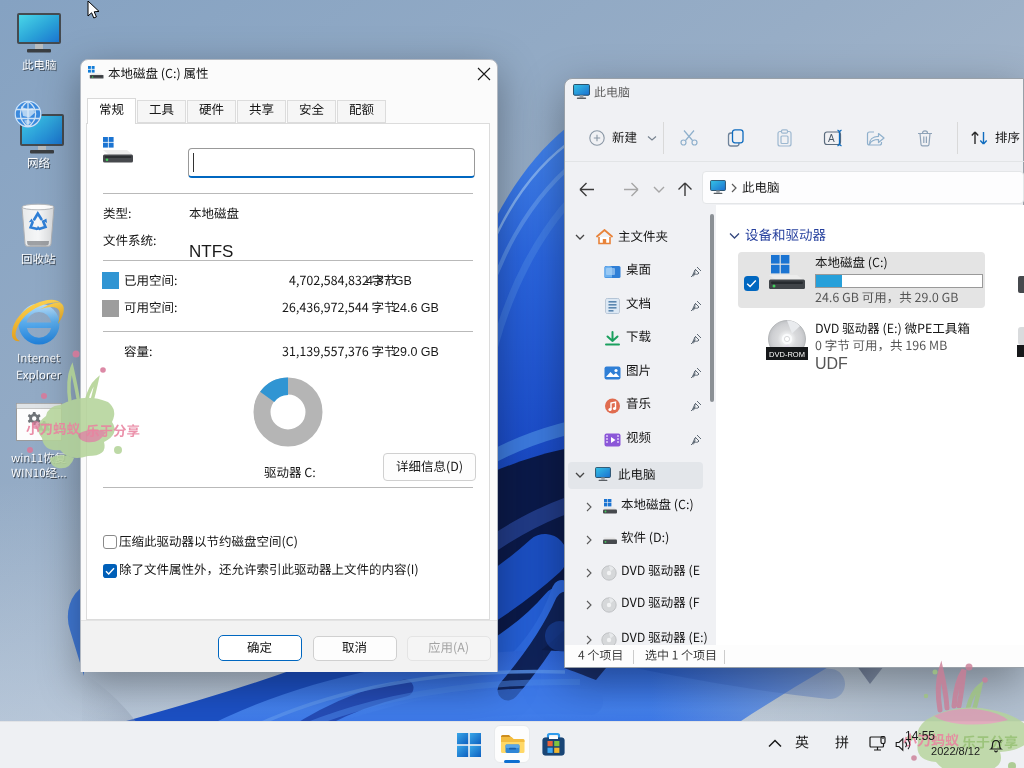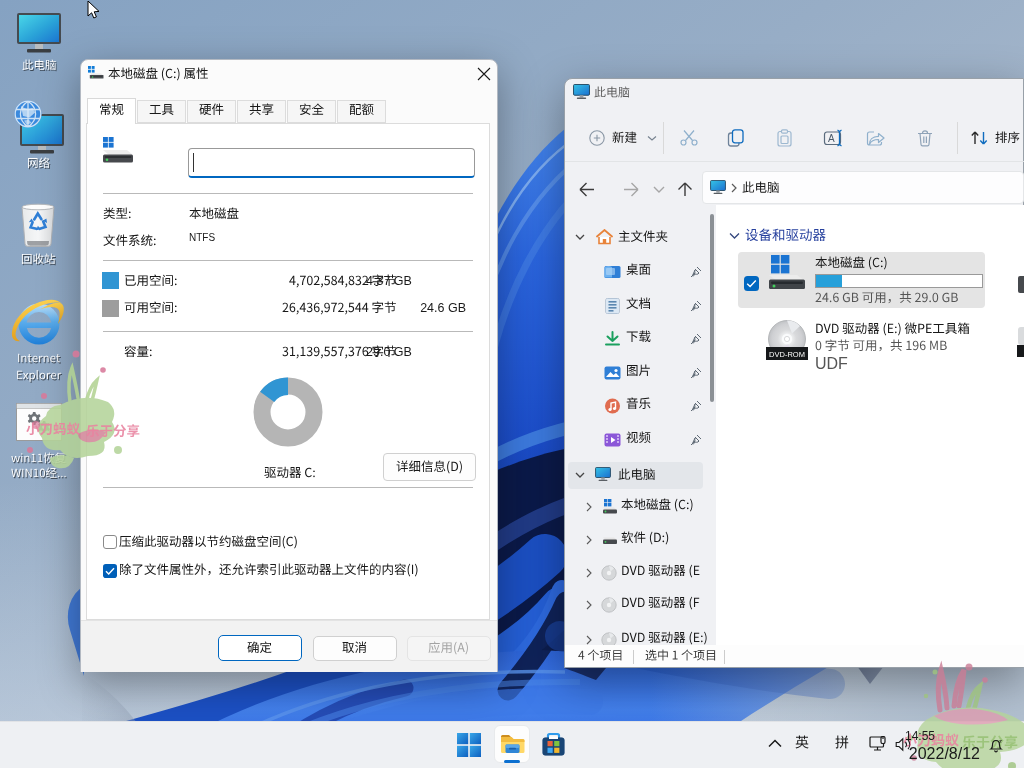--- a/index.html
+++ b/index.html
@@ -237,48 +237,48 @@
 <div class="abs" style="left:103px;top:194px;width:370px;height:1px;background:#fff"></div>
 <svg style="position:absolute;left:103px;top:207px;overflow:visible;" width="30" height="16" viewBox="0 0 30 16">
       <path d="M9.3 0.7C9 1.2 8.5 2 8.1 2.5L8.8 2.8C9.3 2.3 9.8 1.7 10.3 1ZM2.3 1.1C2.8 1.7 3.4 2.4 3.6 2.9L4.4 2.5C4.2 2 3.6 1.3 3.1 0.8ZM5.8 0.5V2.9H0.9V3.8H5C4 4.8 2.3 5.7 0.7 6.1C0.9 6.3 1.1 6.6 1.3 6.9C3 6.4 4.7 5.4 5.8 4.2V6.3H6.7V4.4C8.3 5.2 10.2 6.2 11.2 6.8L11.6 6.1C10.6 5.5 8.8 4.5 7.3 3.8H11.7V2.9H6.7V0.5ZM5.8 6.5C5.7 7 5.7 7.5 5.5 7.9H0.8V8.8H5.2C4.6 9.9 3.3 10.7 0.6 11.1C0.8 11.3 1 11.8 1.1 12C4.2 11.4 5.6 10.4 6.2 8.8C7.2 10.6 8.9 11.6 11.5 12C11.6 11.7 11.8 11.3 12 11.1C9.8 10.9 8.1 10.1 7.2 8.8H11.7V7.9H6.5C6.6 7.5 6.7 7 6.8 6.5Z M20.4 1.2V5.4H21.3V1.2ZM22.8 0.6V6.2C22.8 6.3 22.7 6.4 22.5 6.4C22.3 6.4 21.7 6.4 21 6.4C21.1 6.6 21.3 7 21.3 7.2C22.2 7.2 22.8 7.2 23.2 7.1C23.6 6.9 23.7 6.7 23.7 6.2V0.6ZM17.4 1.8V3.6H15.8V3.5V1.8ZM13.3 3.6V4.4H14.9C14.7 5.2 14.3 6.1 13.2 6.8C13.4 6.9 13.7 7.2 13.8 7.4C15.1 6.6 15.6 5.5 15.7 4.4H17.4V7.1H18.2V4.4H19.7V3.6H18.2V1.8H19.4V1H13.8V1.8H14.9V3.5V3.6ZM18.3 6.8V8.2H14.4V9.1H18.3V10.7H13.1V11.6H24.4V10.7H19.3V9.1H23.1V8.2H19.3V6.8Z M26.7 6.1C27.2 6.1 27.6 5.8 27.6 5.2C27.6 4.7 27.2 4.4 26.7 4.4C26.3 4.4 25.9 4.7 25.9 5.2C25.9 5.8 26.3 6.1 26.7 6.1ZM26.7 11.2C27.2 11.2 27.6 10.8 27.6 10.3C27.6 9.8 27.2 9.4 26.7 9.4C26.3 9.4 25.9 9.8 25.9 10.3C25.9 10.8 26.3 11.2 26.7 11.2Z" fill="#1a1a1a"></path>
     </svg>
 <svg style="position:absolute;left:189px;top:207px;overflow:visible;" width="52" height="16" viewBox="0 0 52 16">
       <path d="M5.8 0.5V3.1H0.8V4.1H4.6C3.7 6.2 2.1 8.2 0.5 9.2C0.7 9.4 1 9.8 1.2 10C3 8.8 4.6 6.5 5.6 4.1H5.8V8.7H2.8V9.7H5.8V12H6.7V9.7H9.7V8.7H6.7V4.1H6.9C7.9 6.5 9.5 8.8 11.3 10C11.5 9.7 11.8 9.4 12.1 9.2C10.3 8.2 8.8 6.2 7.9 4.1H11.7V3.1H6.7V0.5Z M17.9 1.7V5.1L16.5 5.6L16.9 6.5L17.9 6.1V10C17.9 11.4 18.3 11.7 19.7 11.7C20 11.7 22.5 11.7 22.8 11.7C24.1 11.7 24.4 11.2 24.6 9.4C24.3 9.4 23.9 9.2 23.7 9.1C23.6 10.5 23.5 10.9 22.8 10.9C22.3 10.9 20.2 10.9 19.8 10.9C18.9 10.9 18.8 10.7 18.8 10V5.7L20.4 5V9.2H21.3V4.6L23.1 3.8C23.1 5.8 23.1 7.2 23 7.5C22.9 7.8 22.8 7.9 22.6 7.9C22.5 7.9 22.1 7.9 21.8 7.8C21.9 8.1 22 8.4 22 8.7C22.4 8.7 22.9 8.7 23.2 8.6C23.6 8.5 23.8 8.3 23.9 7.8C24 7.3 24 5.4 24 3L24 2.9L23.4 2.6L23.2 2.8L23 2.9L21.3 3.6V0.5H20.4V4L18.8 4.7V1.7ZM12.9 9.1 13.3 10C14.4 9.5 15.8 8.9 17.1 8.3L16.9 7.4L15.5 8V4.4H17V3.5H15.5V0.6H14.6V3.5H13V4.4H14.6V8.4C14 8.7 13.4 8.9 12.9 9.1Z M25.5 1.2V2H26.9C26.6 4.1 26.2 6.1 25.3 7.4C25.5 7.7 25.7 8.1 25.8 8.3C26 8 26.2 7.6 26.4 7.2V11.4H27.1V10.4H29.1V4.9H27.1C27.4 4 27.6 3 27.7 2H29.3V1.2ZM27.1 5.7H28.3V9.7H27.1ZM34.8 0.5C34.6 1.2 34.2 2.1 33.8 2.8H31.7L32.4 2.4C32.2 1.9 31.8 1.1 31.4 0.5L30.6 0.8C31 1.4 31.4 2.2 31.6 2.8H29.5V3.6H37V2.8H34.7C35.1 2.2 35.4 1.4 35.7 0.8ZM29.4 11.5C29.6 11.3 30 11.3 32.2 10.9C32.3 11.2 32.3 11.5 32.4 11.8L33 11.7C32.9 10.8 32.6 9.6 32.3 8.7L31.6 8.8C31.8 9.2 31.9 9.7 32 10.2L30.4 10.4C31.4 9.1 32.3 7.3 33.1 5.5L32.3 5.2C32.1 5.7 31.9 6.2 31.7 6.7L30.4 6.8C30.9 6 31.3 5 31.7 4.1L30.9 3.7C30.6 4.9 30 6.1 29.8 6.4C29.6 6.7 29.5 6.9 29.3 6.9C29.4 7.2 29.5 7.6 29.6 7.7C29.8 7.7 30 7.6 31.3 7.4C30.8 8.5 30.2 9.4 30 9.7C29.7 10.2 29.4 10.6 29.1 10.7C29.2 10.9 29.4 11.3 29.4 11.5ZM33.3 11.4C33.5 11.3 33.8 11.2 36.2 10.9C36.3 11.2 36.4 11.5 36.4 11.8L37.1 11.6C37 10.8 36.6 9.6 36.2 8.6L35.5 8.8C35.7 9.2 35.9 9.7 36 10.2L34.2 10.4C35.1 9 36 7.2 36.7 5.4L35.9 5.1C35.7 5.6 35.5 6.1 35.3 6.6L34 6.8C34.4 6 34.9 5 35.2 4L34.4 3.7C34.1 4.8 33.6 6 33.4 6.3C33.2 6.6 33.1 6.8 32.9 6.9C33 7.1 33.2 7.5 33.2 7.7C33.4 7.6 33.6 7.6 35 7.4C34.5 8.5 34 9.3 33.8 9.6C33.5 10.2 33.2 10.6 33 10.6C33.1 10.8 33.2 11.3 33.2 11.4L33.3 11.4Z M42.4 5.7C43.1 6 44 6.6 44.4 7L44.9 6.4C44.4 6 43.5 5.5 42.9 5.1ZM43.3 0.4C43.2 0.7 43 1.1 42.9 1.4H40.1V3.6L40.1 4.1H38.1V4.9H40C39.8 5.7 39.4 6.5 38.4 7.1C38.6 7.2 39 7.6 39.1 7.8C40.3 7 40.8 6 41 4.9H46.8V6.4C46.8 6.5 46.7 6.6 46.5 6.6C46.4 6.6 45.8 6.6 45.2 6.6C45.3 6.8 45.5 7.2 45.5 7.4C46.4 7.4 46.9 7.4 47.2 7.3C47.6 7.1 47.7 6.9 47.7 6.4V4.9H49.5V4.1H47.7V1.4H43.9L44.3 0.6ZM42.5 2.9C43.1 3.2 43.9 3.8 44.3 4.1H41.1L41.1 3.6V2.2H46.8V4.1H44.3L44.8 3.5C44.4 3.2 43.6 2.7 42.9 2.4ZM39.5 7.7V10.8H38.1V11.7H49.4V10.8H48V7.7ZM40.4 10.8V8.5H42V10.8ZM42.9 10.8V8.5H44.6V10.8ZM45.4 10.8V8.5H47.1V10.8Z" fill="#1a1a1a"></path>
     </svg>
 <svg style="position:absolute;left:103px;top:234px;overflow:visible;" width="55" height="16" viewBox="0 0 55 16">
       <path d="M5.3 0.7C5.7 1.3 6.1 2.2 6.2 2.7L7.2 2.3C7.1 1.8 6.6 1 6.3 0.4ZM0.6 2.7V3.6H2.6C3.3 5.5 4.3 7.2 5.6 8.5C4.2 9.7 2.5 10.5 0.5 11.1C0.6 11.3 0.9 11.8 1 12C3.1 11.3 4.9 10.4 6.3 9.2C7.7 10.4 9.4 11.3 11.4 11.9C11.6 11.7 11.9 11.2 12.1 11.1C10.1 10.6 8.4 9.7 7 8.5C8.3 7.2 9.2 5.6 10 3.6H11.9V2.7ZM6.3 7.8C5.1 6.6 4.2 5.2 3.6 3.6H8.9C8.3 5.3 7.4 6.7 6.3 7.8Z M16.5 6.7V7.7H20.1V12H21V7.7H24.4V6.7H21V4H23.9V3.1H21V0.6H20.1V3.1H18.4C18.5 2.5 18.7 1.9 18.8 1.3L17.9 1.1C17.6 2.8 17.1 4.4 16.4 5.4C16.6 5.5 17 5.8 17.2 5.9C17.5 5.4 17.8 4.7 18.1 4H20.1V6.7ZM15.8 0.5C15.2 2.4 14.1 4.3 12.9 5.5C13.1 5.8 13.3 6.2 13.4 6.5C13.8 6 14.2 5.5 14.6 5V12H15.5V3.5C16 2.7 16.4 1.7 16.7 0.8Z M28.6 8.2C27.9 9.1 26.9 10 25.9 10.6C26.1 10.8 26.5 11.1 26.7 11.2C27.6 10.6 28.8 9.6 29.5 8.5ZM33 8.6C34 9.4 35.3 10.6 35.9 11.3L36.7 10.7C36 10 34.7 8.9 33.7 8.1ZM33.3 5.4C33.6 5.8 34 6.1 34.3 6.5L28.8 6.8C30.7 5.9 32.6 4.8 34.5 3.3L33.7 2.8C33.1 3.3 32.4 3.8 31.8 4.2L28.7 4.4C29.6 3.7 30.5 2.9 31.3 2C33 1.9 34.5 1.7 35.7 1.4L35 0.6C33 1.1 29.4 1.4 26.3 1.6C26.4 1.8 26.6 2.2 26.6 2.4C27.7 2.3 28.9 2.3 30 2.2C29.2 3 28.3 3.8 27.9 4C27.6 4.3 27.3 4.4 27 4.5C27.1 4.7 27.3 5.1 27.3 5.3C27.6 5.2 27.9 5.2 30.5 5C29.4 5.7 28.5 6.2 28.1 6.4C27.3 6.8 26.7 7 26.3 7.1C26.4 7.3 26.6 7.8 26.6 7.9C27 7.8 27.4 7.7 30.9 7.5V10.8C30.9 10.9 30.9 10.9 30.6 10.9C30.4 11 29.8 11 29 10.9C29.1 11.2 29.3 11.6 29.4 11.9C30.3 11.9 30.9 11.8 31.3 11.7C31.7 11.6 31.8 11.3 31.8 10.8V7.4L35 7.2C35.3 7.6 35.6 8 35.8 8.3L36.6 7.8C36.1 7.1 35 5.9 34 5.1Z M46.2 6.6V10.6C46.2 11.5 46.4 11.8 47.3 11.8C47.5 11.8 48.2 11.8 48.4 11.8C49.2 11.8 49.4 11.3 49.5 9.6C49.2 9.5 48.9 9.4 48.7 9.2C48.6 10.7 48.6 10.9 48.3 10.9C48.2 10.9 47.6 10.9 47.5 10.9C47.2 10.9 47.1 10.9 47.1 10.6V6.6ZM43.9 6.6C43.8 9.1 43.5 10.4 41.5 11.2C41.7 11.4 41.9 11.7 42 12C44.3 11 44.7 9.4 44.8 6.6ZM38 10.3 38.2 11.3C39.4 10.9 40.8 10.4 42.2 10L42.1 9.2C40.6 9.6 39 10.1 38 10.3ZM44.9 0.7C45.2 1.2 45.5 1.9 45.6 2.3H42.6V3.2H44.8C44.3 3.9 43.4 5.1 43.1 5.4C42.9 5.6 42.6 5.7 42.3 5.7C42.4 5.9 42.6 6.4 42.6 6.6C43 6.5 43.5 6.4 48.1 6C48.3 6.3 48.5 6.7 48.6 6.9L49.4 6.5C49 5.8 48.2 4.6 47.5 3.7L46.8 4.1C47 4.4 47.3 4.9 47.6 5.3L44.1 5.6C44.7 4.9 45.4 3.9 46 3.2H49.4V2.3H45.8L46.5 2.1C46.4 1.7 46.1 1 45.8 0.5ZM38.2 5.7C38.4 5.6 38.7 5.6 40.2 5.3C39.7 6.1 39.2 6.8 39 7C38.6 7.4 38.3 7.8 38 7.8C38.1 8.1 38.3 8.5 38.3 8.7C38.6 8.6 39 8.4 42.1 7.8C42.1 7.5 42.1 7.2 42.1 6.9L39.7 7.4C40.7 6.3 41.6 4.9 42.4 3.6L41.6 3.1C41.3 3.6 41.1 4 40.8 4.5L39.2 4.6C40 3.6 40.8 2.2 41.4 0.9L40.4 0.4C39.9 2 39 3.6 38.6 4C38.4 4.4 38.1 4.7 37.9 4.8C38 5 38.2 5.5 38.2 5.7Z M51.7 6.1C52.2 6.1 52.6 5.8 52.6 5.2C52.6 4.7 52.2 4.4 51.7 4.4C51.3 4.4 50.9 4.7 50.9 5.2C50.9 5.8 51.3 6.1 51.7 6.1ZM51.7 11.2C52.2 11.2 52.6 10.8 52.6 10.3C52.6 9.8 52.2 9.4 51.7 9.4C51.3 9.4 50.9 9.8 50.9 10.3C50.9 10.8 51.3 11.2 51.7 11.2Z" fill="#1a1a1a"></path>
     </svg>
-<div class="abs" style="left:189px;top:232px;font-size:10px;color:#1a1a1a">NTFS</div>
+<div class="abs" style="left:189px;top:242px;font-size:17px;color:#1a1a1a">NTFS</div>
 <div class="abs" style="left:103px;top:260px;width:370px;height:1px;background:#b9b9b9"></div>
 <div class="abs" style="left:103px;top:261px;width:370px;height:1px;background:#fff"></div>
 <div class="abs" style="left:102px;top:272px;width:17px;height:17px;background:#3095d3"></div>
 <svg style="position:absolute;left:124px;top:274px;overflow:visible;" width="55" height="16" viewBox="0 0 55 16">
       <path d="M1.2 1.3V2.2H9.3V5.5H2.8V3.4H1.8V9.7C1.8 11.3 2.5 11.7 4.5 11.7C5 11.7 8.7 11.7 9.2 11.7C11.2 11.7 11.7 11 11.9 8.7C11.6 8.6 11.2 8.4 11 8.3C10.8 10.3 10.6 10.7 9.2 10.7C8.3 10.7 5.1 10.7 4.4 10.7C3.1 10.7 2.8 10.5 2.8 9.7V6.4H9.3V7H10.3V1.3Z M14.4 1.4V5.9C14.4 7.7 14.3 9.9 12.9 11.4C13.1 11.6 13.5 11.9 13.6 12.1C14.6 11 15 9.6 15.2 8.2H18.3V11.9H19.3V8.2H22.7V10.7C22.7 10.9 22.6 11 22.3 11C22.1 11.1 21.2 11.1 20.4 11C20.5 11.3 20.6 11.7 20.7 11.9C21.9 11.9 22.6 11.9 23 11.8C23.4 11.6 23.6 11.3 23.6 10.7V1.4ZM15.3 2.3H18.3V4.3H15.3ZM22.7 2.3V4.3H19.3V2.3ZM15.3 5.2H18.3V7.3H15.3C15.3 6.8 15.3 6.3 15.3 5.9ZM22.7 5.2V7.3H19.3V5.2Z M32 4.3C33.3 4.9 35 5.9 35.9 6.5L36.5 5.8C35.6 5.2 33.9 4.3 32.6 3.7ZM29.8 3.6C28.8 4.5 27.5 5.3 26.1 5.8L26.6 6.6C28.1 6 29.4 5.1 30.4 4.2ZM26 10.7V11.6H36.6V10.7H31.7V7.6H35.3V6.7H27.3V7.6H30.7V10.7ZM30.3 0.7C30.5 1.1 30.7 1.6 30.9 2H25.9V4.8H26.9V2.9H35.6V4.5H36.6V2H32.1C31.9 1.6 31.6 0.9 31.3 0.4Z M38.6 3.3V12H39.6V3.3ZM38.8 1.1C39.4 1.7 40 2.4 40.3 2.9L41.1 2.4C40.8 1.9 40.1 1.2 39.5 0.7ZM42.2 7.3H45.2V9H42.2ZM42.2 4.9H45.2V6.5H42.2ZM41.4 4.1V9.8H46.1V4.1ZM41.9 1.2V2.1H48V10.9C48 11 47.9 11.1 47.7 11.1C47.6 11.1 47.1 11.1 46.5 11.1C46.7 11.3 46.8 11.7 46.8 11.9C47.6 11.9 48.1 11.9 48.5 11.8C48.8 11.6 48.9 11.4 48.9 10.9V1.2Z M51.7 6.1C52.2 6.1 52.6 5.8 52.6 5.2C52.6 4.7 52.2 4.4 51.7 4.4C51.3 4.4 50.9 4.7 50.9 5.2C50.9 5.8 51.3 6.1 51.7 6.1ZM51.7 11.2C52.2 11.2 52.6 10.8 52.6 10.3C52.6 9.8 52.2 9.4 51.7 9.4C51.3 9.4 50.9 9.8 50.9 10.3C50.9 10.8 51.3 11.2 51.7 11.2Z" fill="#1a1a1a"></path>
     </svg>
 <div class="abs" style="left:102px;top:300px;width:17px;height:17px;background:#9d9d9d"></div>
 <svg style="position:absolute;left:124px;top:301px;overflow:visible;" width="55" height="16" viewBox="0 0 55 16">
       <path d="M0.7 1.4V2.3H9.3V10.6C9.3 10.9 9.2 11 9 11C8.7 11 7.7 11 6.7 11C6.8 11.2 7 11.7 7 12C8.3 12 9.2 12 9.7 11.8C10.1 11.7 10.3 11.3 10.3 10.7V2.3H11.9V1.4ZM2.9 5.1H6.2V7.9H2.9ZM2 4.2V9.8H2.9V8.8H7.1V4.2Z M14.4 1.4V5.9C14.4 7.7 14.3 9.9 12.9 11.4C13.1 11.6 13.5 11.9 13.6 12.1C14.6 11 15 9.6 15.2 8.2H18.3V11.9H19.3V8.2H22.7V10.7C22.7 10.9 22.6 11 22.3 11C22.1 11.1 21.2 11.1 20.4 11C20.5 11.3 20.6 11.7 20.7 11.9C21.9 11.9 22.6 11.9 23 11.8C23.4 11.6 23.6 11.3 23.6 10.7V1.4ZM15.3 2.3H18.3V4.3H15.3ZM22.7 2.3V4.3H19.3V2.3ZM15.3 5.2H18.3V7.3H15.3C15.3 6.8 15.3 6.3 15.3 5.9ZM22.7 5.2V7.3H19.3V5.2Z M32 4.3C33.3 4.9 35 5.9 35.9 6.5L36.5 5.8C35.6 5.2 33.9 4.3 32.6 3.7ZM29.8 3.6C28.8 4.5 27.5 5.3 26.1 5.8L26.6 6.6C28.1 6 29.4 5.1 30.4 4.2ZM26 10.7V11.6H36.6V10.7H31.7V7.6H35.3V6.7H27.3V7.6H30.7V10.7ZM30.3 0.7C30.5 1.1 30.7 1.6 30.9 2H25.9V4.8H26.9V2.9H35.6V4.5H36.6V2H32.1C31.9 1.6 31.6 0.9 31.3 0.4Z M38.6 3.3V12H39.6V3.3ZM38.8 1.1C39.4 1.7 40 2.4 40.3 2.9L41.1 2.4C40.8 1.9 40.1 1.2 39.5 0.7ZM42.2 7.3H45.2V9H42.2ZM42.2 4.9H45.2V6.5H42.2ZM41.4 4.1V9.8H46.1V4.1ZM41.9 1.2V2.1H48V10.9C48 11 47.9 11.1 47.7 11.1C47.6 11.1 47.1 11.1 46.5 11.1C46.7 11.3 46.8 11.7 46.8 11.9C47.6 11.9 48.1 11.9 48.5 11.8C48.8 11.6 48.9 11.4 48.9 10.9V1.2Z M51.7 6.1C52.2 6.1 52.6 5.8 52.6 5.2C52.6 4.7 52.2 4.4 51.7 4.4C51.3 4.4 50.9 4.7 50.9 5.2C50.9 5.8 51.3 6.1 51.7 6.1ZM51.7 11.2C52.2 11.2 52.6 10.8 52.6 10.3C52.6 9.8 52.2 9.4 51.7 9.4C51.3 9.4 50.9 9.8 50.9 10.3C50.9 10.8 51.3 11.2 51.7 11.2Z" fill="#1a1a1a"></path>
     </svg>
 <svg style="position:absolute;left:289.4px;top:274px;overflow:visible;" width="110" height="16" viewBox="0 0 110 16">
       <path d="M4.2 11H5.3V8.5H6.6V7.6H5.3V1.8H4.1L0.2 7.7V8.5H4.2ZM4.2 7.6H1.4L3.5 4.4C3.8 4 4 3.5 4.3 3.1H4.3C4.3 3.5 4.2 4.3 4.2 4.8Z M7.9 13.4C9 12.9 9.7 12 9.7 10.8C9.7 9.9 9.3 9.4 8.7 9.4C8.3 9.4 7.9 9.7 7.9 10.2C7.9 10.7 8.3 11 8.7 11L8.8 11C8.8 11.8 8.4 12.4 7.6 12.7Z M12.9 11H14.1C14.2 7.4 14.6 5.3 16.8 2.5V1.8H11V2.8H15.5C13.7 5.3 13.1 7.5 12.9 11Z M20.8 11.2C22.6 11.2 23.7 9.6 23.7 6.4C23.7 3.2 22.6 1.7 20.8 1.7C19.1 1.7 18 3.2 18 6.4C18 9.6 19.1 11.2 20.8 11.2ZM20.8 10.2C19.8 10.2 19.1 9.1 19.1 6.4C19.1 3.7 19.8 2.6 20.8 2.6C21.9 2.6 22.6 3.7 22.6 6.4C22.6 9.1 21.9 10.2 20.8 10.2Z M24.8 11H30.6V10H28.1C27.6 10 27 10.1 26.6 10.1C28.7 8.1 30.2 6.2 30.2 4.4C30.2 2.7 29.1 1.7 27.5 1.7C26.3 1.7 25.5 2.2 24.8 3L25.5 3.7C26 3 26.6 2.6 27.4 2.6C28.5 2.6 29 3.4 29 4.4C29 6 27.7 7.8 24.8 10.3Z M32.2 13.4C33.3 12.9 34 12 34 10.8C34 9.9 33.6 9.4 33 9.4C32.6 9.4 32.2 9.7 32.2 10.2C32.2 10.7 32.6 11 33 11L33.1 11C33.1 11.8 32.7 12.4 31.9 12.7Z M38 11.2C39.5 11.2 41 10 41 8C41 6 39.7 5.1 38.2 5.1C37.7 5.1 37.2 5.2 36.8 5.5L37.1 2.8H40.5V1.8H36.1L35.8 6.1L36.4 6.5C36.9 6.1 37.3 6 37.9 6C39.1 6 39.8 6.7 39.8 8.1C39.8 9.4 39 10.2 37.9 10.2C36.8 10.2 36.1 9.7 35.6 9.2L35 9.9C35.7 10.6 36.5 11.2 38 11.2Z M45.1 11.2C46.9 11.2 48 10.1 48 8.8C48 7.5 47.3 6.8 46.5 6.4V6.3C47 5.9 47.7 5.1 47.7 4.1C47.7 2.7 46.7 1.7 45.2 1.7C43.7 1.7 42.7 2.6 42.7 4C42.7 5 43.2 5.7 43.9 6.1V6.2C43.1 6.6 42.2 7.5 42.2 8.7C42.2 10.1 43.4 11.2 45.1 11.2ZM45.8 6C44.7 5.6 43.7 5.1 43.7 4C43.7 3.1 44.3 2.5 45.2 2.5C46.1 2.5 46.7 3.3 46.7 4.2C46.7 4.8 46.4 5.5 45.8 6ZM45.2 10.3C44.1 10.3 43.2 9.6 43.2 8.6C43.2 7.8 43.8 7 44.5 6.5C45.8 7.1 46.9 7.5 46.9 8.8C46.9 9.7 46.2 10.3 45.2 10.3Z M52.8 11H53.9V8.5H55.1V7.6H53.9V1.8H52.6L48.8 7.7V8.5H52.8ZM52.8 7.6H50L52.1 4.4C52.4 4 52.6 3.5 52.8 3.1H52.9C52.9 3.5 52.8 4.3 52.8 4.8Z M56.5 13.4C57.6 12.9 58.3 12 58.3 10.8C58.3 9.9 57.9 9.4 57.3 9.4C56.9 9.4 56.5 9.7 56.5 10.2C56.5 10.7 56.8 11 57.3 11L57.4 11C57.4 11.8 57 12.4 56.2 12.7Z M62.5 11.2C64.2 11.2 65.4 10.1 65.4 8.8C65.4 7.5 64.6 6.8 63.8 6.4V6.3C64.4 5.9 65 5.1 65 4.1C65 2.7 64.1 1.7 62.5 1.7C61.1 1.7 60 2.6 60 4C60 5 60.6 5.7 61.2 6.1V6.2C60.4 6.6 59.6 7.5 59.6 8.7C59.6 10.1 60.8 11.2 62.5 11.2ZM63.1 6C62 5.6 61 5.1 61 4C61 3.1 61.7 2.5 62.5 2.5C63.5 2.5 64.1 3.3 64.1 4.2C64.1 4.8 63.7 5.5 63.1 6ZM62.5 10.3C61.4 10.3 60.6 9.6 60.6 8.6C60.6 7.8 61.1 7 61.8 6.5C63.1 7.1 64.3 7.5 64.3 8.8C64.3 9.7 63.6 10.3 62.5 10.3Z M69.2 11.2C70.9 11.2 72.2 10.2 72.2 8.6C72.2 7.3 71.3 6.5 70.2 6.2V6.2C71.2 5.8 71.9 5.1 71.9 4C71.9 2.5 70.7 1.7 69.2 1.7C68.1 1.7 67.3 2.1 66.6 2.8L67.2 3.5C67.8 3 68.4 2.6 69.1 2.6C70.1 2.6 70.7 3.2 70.7 4C70.7 5 70.1 5.8 68.2 5.8V6.7C70.3 6.7 71 7.4 71 8.5C71 9.6 70.2 10.2 69.1 10.2C68.1 10.2 67.4 9.7 66.9 9.2L66.3 9.9C66.9 10.6 67.8 11.2 69.2 11.2Z M73.4 11H79.2V10H76.6C76.2 10 75.6 10.1 75.1 10.1C77.3 8.1 78.7 6.2 78.7 4.4C78.7 2.7 77.7 1.7 76.1 1.7C74.9 1.7 74.1 2.2 73.4 3L74 3.7C74.5 3 75.2 2.6 75.9 2.6C77.1 2.6 77.6 3.4 77.6 4.4C77.6 6 76.3 7.8 73.4 10.3Z M88.4 6.5V7.2H83.5V8.2H88.4V10.8C88.4 11 88.3 11.1 88.1 11.1C87.8 11.1 87 11.1 86.2 11.1C86.4 11.3 86.5 11.7 86.6 12C87.7 12 88.3 12 88.8 11.8C89.2 11.7 89.3 11.4 89.3 10.8V8.2H94.2V7.2H89.3V6.8C90.4 6.2 91.6 5.3 92.3 4.5L91.7 4.1L91.5 4.1H85.5V5H90.5C89.9 5.5 89.1 6.1 88.4 6.5ZM87.9 0.7C88.1 1 88.4 1.4 88.5 1.8H83.6V4.4H84.5V2.7H93.1V4.4H94.1V1.8H89.6C89.5 1.4 89.1 0.8 88.8 0.4Z M96.3 4.9V5.8H99.6V12H100.6V5.8H104.8V9.1C104.8 9.3 104.7 9.3 104.4 9.3C104.2 9.3 103.3 9.3 102.4 9.3C102.6 9.6 102.7 10 102.7 10.3C103.9 10.3 104.7 10.3 105.1 10.1C105.6 10 105.7 9.7 105.7 9.1V4.9ZM103 0.5V1.9H99.7V0.5H98.7V1.9H95.8V2.8H98.7V4.2H99.7V2.8H103V4.2H104V2.8H106.9V1.9H104V0.5Z" fill="#1a1a1a"></path>
     </svg>
 <svg style="position:absolute;left:282.4625px;top:301px;overflow:visible;" width="117" height="16" viewBox="0 0 117 16">
       <path d="M0.6 11H6.3V10H3.8C3.3 10 2.8 10.1 2.3 10.1C4.4 8.1 5.9 6.2 5.9 4.4C5.9 2.7 4.8 1.7 3.2 1.7C2 1.7 1.2 2.2 0.5 3L1.2 3.7C1.7 3 2.3 2.6 3.1 2.6C4.2 2.6 4.8 3.4 4.8 4.4C4.8 6 3.4 7.8 0.6 10.3Z M10.7 11.2C12.1 11.2 13.3 10 13.3 8.2C13.3 6.3 12.3 5.3 10.8 5.3C10.1 5.3 9.3 5.7 8.7 6.4C8.8 3.6 9.8 2.6 11.1 2.6C11.6 2.6 12.2 2.9 12.5 3.3L13.2 2.6C12.7 2.1 12 1.7 11 1.7C9.2 1.7 7.6 3 7.6 6.6C7.6 9.7 8.9 11.2 10.7 11.2ZM8.7 7.3C9.3 6.5 10 6.2 10.6 6.2C11.7 6.2 12.2 7 12.2 8.2C12.2 9.4 11.6 10.3 10.7 10.3C9.6 10.3 8.9 9.2 8.7 7.3Z M14.8 13.4C15.9 12.9 16.6 12 16.6 10.8C16.6 9.9 16.3 9.4 15.7 9.4C15.2 9.4 14.8 9.7 14.8 10.2C14.8 10.7 15.2 11 15.7 11L15.8 11C15.8 11.8 15.3 12.4 14.5 12.7Z M21.6 11H22.7V8.5H23.9V7.6H22.7V1.8H21.4L17.6 7.7V8.5H21.6ZM21.6 7.6H18.8L20.9 4.4C21.1 4 21.4 3.5 21.6 3.1H21.7C21.6 3.5 21.6 4.3 21.6 4.8Z M27.6 11.2C29.2 11.2 30.5 10.2 30.5 8.6C30.5 7.3 29.7 6.5 28.6 6.2V6.2C29.6 5.8 30.2 5.1 30.2 4C30.2 2.5 29.1 1.7 27.5 1.7C26.5 1.7 25.7 2.1 25 2.8L25.6 3.5C26.1 3 26.8 2.6 27.5 2.6C28.5 2.6 29.1 3.2 29.1 4C29.1 5 28.4 5.8 26.5 5.8V6.7C28.6 6.7 29.4 7.4 29.4 8.5C29.4 9.6 28.6 10.2 27.5 10.2C26.5 10.2 25.8 9.7 25.2 9.2L24.7 9.9C25.2 10.6 26.2 11.2 27.6 11.2Z M35 11.2C36.4 11.2 37.6 10 37.6 8.2C37.6 6.3 36.6 5.3 35.1 5.3C34.4 5.3 33.6 5.7 33 6.4C33.1 3.6 34.1 2.6 35.4 2.6C35.9 2.6 36.5 2.9 36.8 3.3L37.5 2.6C37 2.1 36.3 1.7 35.3 1.7C33.5 1.7 31.9 3 31.9 6.6C31.9 9.7 33.2 11.2 35 11.2ZM33 7.3C33.6 6.5 34.3 6.2 34.9 6.2C36 6.2 36.5 7 36.5 8.2C36.5 9.4 35.9 10.3 35 10.3C33.8 10.3 33.1 9.2 33 7.3Z M39.1 13.4C40.2 12.9 40.9 12 40.9 10.8C40.9 9.9 40.6 9.4 40 9.4C39.5 9.4 39.1 9.7 39.1 10.2C39.1 10.7 39.5 11 39.9 11L40.1 11C40.1 11.8 39.6 12.4 38.8 12.7Z M44.6 11.2C46.3 11.2 47.9 9.7 47.9 6C47.9 3.1 46.6 1.7 44.8 1.7C43.4 1.7 42.2 2.9 42.2 4.6C42.2 6.5 43.2 7.5 44.7 7.5C45.5 7.5 46.3 7.1 46.8 6.4C46.7 9.2 45.7 10.2 44.5 10.2C43.9 10.2 43.4 9.9 43 9.5L42.4 10.2C42.9 10.8 43.6 11.2 44.6 11.2ZM46.8 5.4C46.2 6.3 45.5 6.7 44.9 6.7C43.8 6.7 43.3 5.9 43.3 4.6C43.3 3.4 43.9 2.6 44.8 2.6C46 2.6 46.7 3.6 46.8 5.4Z M51.1 11H52.2C52.4 7.4 52.8 5.3 54.9 2.5V1.8H49.2V2.8H53.6C51.8 5.3 51.2 7.5 51.1 11Z M56.1 11H61.8V10H59.3C58.8 10 58.3 10.1 57.8 10.1C59.9 8.1 61.4 6.2 61.4 4.4C61.4 2.7 60.4 1.7 58.7 1.7C57.6 1.7 56.8 2.2 56 3L56.7 3.7C57.2 3 57.8 2.6 58.6 2.6C59.7 2.6 60.3 3.4 60.3 4.4C60.3 6 58.9 7.8 56.1 10.3Z M63.4 13.4C64.5 12.9 65.2 12 65.2 10.8C65.2 9.9 64.9 9.4 64.2 9.4C63.8 9.4 63.4 9.7 63.4 10.2C63.4 10.7 63.8 11 64.2 11L64.4 11C64.4 11.8 63.9 12.4 63.1 12.7Z M69.2 11.2C70.7 11.2 72.2 10 72.2 8C72.2 6 71 5.1 69.4 5.1C68.9 5.1 68.5 5.2 68.1 5.5L68.3 2.8H71.8V1.8H67.3L67 6.1L67.6 6.5C68.1 6.1 68.5 6 69.1 6C70.3 6 71 6.7 71 8.1C71 9.4 70.2 10.2 69.1 10.2C68 10.2 67.3 9.7 66.8 9.2L66.3 9.9C66.9 10.6 67.8 11.2 69.2 11.2Z M77.1 11H78.2V8.5H79.4V7.6H78.2V1.8H76.9L73.1 7.7V8.5H77.1ZM77.1 7.6H74.3L76.4 4.4C76.6 4 76.9 3.5 77.1 3.1H77.2C77.1 3.5 77.1 4.3 77.1 4.8Z M84 11H85.1V8.5H86.3V7.6H85.1V1.8H83.9L80 7.7V8.5H84ZM84 7.6H81.2L83.3 4.4C83.6 4 83.8 3.5 84.1 3.1H84.1C84.1 3.5 84 4.3 84 4.8Z M95.3 6.5V7.2H90.4V8.2H95.3V10.8C95.3 11 95.2 11.1 95 11.1C94.8 11.1 94 11.1 93.1 11.1C93.3 11.3 93.5 11.7 93.5 12C94.6 12 95.2 12 95.7 11.8C96.1 11.7 96.3 11.4 96.3 10.8V8.2H101.2V7.2H96.3V6.8C97.4 6.2 98.5 5.3 99.3 4.5L98.6 4.1L98.4 4.1H92.4V5H97.5C96.8 5.5 96 6.1 95.3 6.5ZM94.8 0.7C95.1 1 95.3 1.4 95.5 1.8H90.5V4.4H91.5V2.7H100.1V4.4H101V1.8H96.6C96.4 1.4 96.1 0.8 95.8 0.4Z M103.3 4.9V5.8H106.5V12H107.5V5.8H111.7V9.1C111.7 9.3 111.6 9.3 111.4 9.3C111.1 9.3 110.3 9.3 109.4 9.3C109.5 9.6 109.6 10 109.6 10.3C110.8 10.3 111.6 10.3 112.1 10.1C112.5 10 112.6 9.7 112.6 9.1V4.9ZM110 0.5V1.9H106.6V0.5H105.6V1.9H102.7V2.8H105.6V4.2H106.6V2.8H110V4.2H110.9V2.8H113.9V1.9H110.9V0.5Z" fill="#1a1a1a"></path>
     </svg>
 <div class="abs" style="left:366px;top:274px;width:100px;text-align:left;font-size:12.5px;color:#1a1a1a">4.37 GB</div>
-<div class="abs" style="left:366px;top:301px;width:100px;text-align:right;font-size:12.5px;color:#1a1a1a">24.6 GB</div>
+<div class="abs" style="left:366px;top:301px;width:100px;text-align:center;font-size:12.5px;color:#1a1a1a">24.6 GB</div>
 <div class="abs" style="left:103px;top:331px;width:370px;height:1px;background:#b9b9b9"></div>
 <div class="abs" style="left:103px;top:332px;width:370px;height:1px;background:#fff"></div>
 <svg style="position:absolute;left:124px;top:345px;overflow:visible;" width="30" height="16" viewBox="0 0 30 16">
       <path d="M4.1 3.1C3.4 4 2.2 4.9 1.1 5.5C1.3 5.6 1.6 6 1.8 6.2C2.9 5.5 4.2 4.5 5 3.4ZM7.3 3.6C8.5 4.4 9.9 5.4 10.6 6.1L11.2 5.5C10.5 4.8 9.1 3.8 8 3.1ZM6.2 4.2C5 6 2.8 7.6 0.5 8.5C0.7 8.7 0.9 9 1.1 9.2C1.7 9 2.2 8.7 2.8 8.4V12H3.7V11.6H8.8V12H9.8V8.3C10.3 8.6 10.8 8.8 11.4 9.1C11.5 8.8 11.8 8.5 12 8.3C10 7.5 8.2 6.5 6.8 4.9L7 4.6ZM3.7 10.8V8.7H8.8V10.8ZM3.7 7.8C4.7 7.2 5.6 6.4 6.3 5.5C7.1 6.5 8 7.2 9 7.8ZM5.4 0.6C5.6 0.9 5.8 1.3 5.9 1.7H1V3.9H2V2.5H10.5V3.9H11.5V1.7H7C6.9 1.3 6.6 0.8 6.4 0.4Z M15.6 2.7H21.8V3.4H15.6ZM15.6 1.5H21.8V2.1H15.6ZM14.7 0.9V3.9H22.8V0.9ZM13.2 4.5V5.2H24.4V4.5ZM15.4 7.6H18.3V8.3H15.4ZM19.2 7.6H22.2V8.3H19.2ZM15.4 6.3H18.3V7H15.4ZM19.2 6.3H22.2V7H19.2ZM13.1 11V11.7H24.4V11H19.2V10.2H23.4V9.6H19.2V8.9H23.1V5.8H14.5V8.9H18.3V9.6H14.1V10.2H18.3V11Z M26.7 6.1C27.2 6.1 27.6 5.8 27.6 5.2C27.6 4.7 27.2 4.4 26.7 4.4C26.3 4.4 25.9 4.7 25.9 5.2C25.9 5.8 26.3 6.1 26.7 6.1ZM26.7 11.2C27.2 11.2 27.6 10.8 27.6 10.3C27.6 9.8 27.2 9.4 26.7 9.4C26.3 9.4 25.9 9.8 25.9 10.3C25.9 10.8 26.3 11.2 26.7 11.2Z" fill="#1a1a1a"></path>
     </svg>
 <svg style="position:absolute;left:282.4625px;top:345px;overflow:visible;" width="117" height="16" viewBox="0 0 117 16">
       <path d="M3.3 11.2C4.9 11.2 6.2 10.2 6.2 8.6C6.2 7.3 5.4 6.5 4.3 6.2V6.2C5.3 5.8 5.9 5.1 5.9 4C5.9 2.5 4.8 1.7 3.2 1.7C2.2 1.7 1.4 2.1 0.7 2.8L1.3 3.5C1.8 3 2.5 2.6 3.2 2.6C4.2 2.6 4.8 3.2 4.8 4C4.8 5 4.1 5.8 2.2 5.8V6.7C4.4 6.7 5.1 7.4 5.1 8.5C5.1 9.6 4.3 10.2 3.2 10.2C2.2 10.2 1.5 9.7 1 9.2L0.4 9.9C1 10.6 1.9 11.2 3.3 11.2Z M8 11H13.1V10.1H11.2V1.8H10.3C9.8 2.1 9.3 2.3 8.4 2.5V3.2H10.1V10.1H8Z M14.8 13.4C15.9 12.9 16.6 12 16.6 10.8C16.6 9.9 16.3 9.4 15.7 9.4C15.2 9.4 14.8 9.7 14.8 10.2C14.8 10.7 15.2 11 15.7 11L15.8 11C15.8 11.8 15.3 12.4 14.5 12.7Z M18.5 11H23.5V10.1H21.6V1.8H20.8C20.3 2.1 19.7 2.3 18.9 2.5V3.2H20.5V10.1H18.5Z M27.6 11.2C29.2 11.2 30.5 10.2 30.5 8.6C30.5 7.3 29.7 6.5 28.6 6.2V6.2C29.6 5.8 30.2 5.1 30.2 4C30.2 2.5 29.1 1.7 27.5 1.7C26.5 1.7 25.7 2.1 25 2.8L25.6 3.5C26.1 3 26.8 2.6 27.5 2.6C28.5 2.6 29.1 3.2 29.1 4C29.1 5 28.4 5.8 26.5 5.8V6.7C28.6 6.7 29.4 7.4 29.4 8.5C29.4 9.6 28.6 10.2 27.5 10.2C26.5 10.2 25.8 9.7 25.2 9.2L24.7 9.9C25.2 10.6 26.2 11.2 27.6 11.2Z M34.2 11.2C35.9 11.2 37.5 9.7 37.5 6C37.5 3.1 36.2 1.7 34.4 1.7C33 1.7 31.8 2.9 31.8 4.6C31.8 6.5 32.8 7.5 34.3 7.5C35.1 7.5 35.9 7.1 36.4 6.4C36.3 9.2 35.3 10.2 34.1 10.2C33.5 10.2 33 9.9 32.6 9.5L32 10.2C32.5 10.8 33.2 11.2 34.2 11.2ZM36.4 5.4C35.8 6.3 35.1 6.7 34.5 6.7C33.4 6.7 32.9 5.9 32.9 4.6C32.9 3.4 33.5 2.6 34.4 2.6C35.6 2.6 36.3 3.6 36.4 5.4Z M39.1 13.4C40.2 12.9 40.9 12 40.9 10.8C40.9 9.9 40.6 9.4 40 9.4C39.5 9.4 39.1 9.7 39.1 10.2C39.1 10.7 39.5 11 39.9 11L40.1 11C40.1 11.8 39.6 12.4 38.8 12.7Z M44.9 11.2C46.5 11.2 47.9 10 47.9 8C47.9 6 46.7 5.1 45.2 5.1C44.6 5.1 44.2 5.2 43.8 5.5L44 2.8H47.5V1.8H43L42.7 6.1L43.3 6.5C43.9 6.1 44.2 6 44.9 6C46 6 46.8 6.7 46.8 8.1C46.8 9.4 45.9 10.2 44.8 10.2C43.7 10.2 43.1 9.7 42.6 9.2L42 9.9C42.6 10.6 43.5 11.2 44.9 11.2Z M51.9 11.2C53.4 11.2 54.9 10 54.9 8C54.9 6 53.6 5.1 52.1 5.1C51.5 5.1 51.1 5.2 50.7 5.5L51 2.8H54.4V1.8H50L49.7 6.1L50.3 6.5C50.8 6.1 51.2 6 51.8 6C52.9 6 53.7 6.7 53.7 8.1C53.7 9.4 52.8 10.2 51.7 10.2C50.7 10.2 50 9.7 49.5 9.2L48.9 9.9C49.5 10.6 50.4 11.2 51.9 11.2Z M58 11H59.2C59.3 7.4 59.7 5.3 61.9 2.5V1.8H56.1V2.8H60.6C58.8 5.3 58.2 7.5 58 11Z M63.4 13.4C64.5 12.9 65.2 12 65.2 10.8C65.2 9.9 64.9 9.4 64.2 9.4C63.8 9.4 63.4 9.7 63.4 10.2C63.4 10.7 63.8 11 64.2 11L64.4 11C64.4 11.8 63.9 12.4 63.1 12.7Z M69.2 11.2C70.8 11.2 72.2 10.2 72.2 8.6C72.2 7.3 71.3 6.5 70.2 6.2V6.2C71.2 5.8 71.8 5.1 71.8 4C71.8 2.5 70.7 1.7 69.2 1.7C68.1 1.7 67.3 2.1 66.6 2.8L67.2 3.5C67.8 3 68.4 2.6 69.1 2.6C70.1 2.6 70.7 3.2 70.7 4C70.7 5 70 5.8 68.1 5.8V6.7C70.3 6.7 71 7.4 71 8.5C71 9.6 70.2 10.2 69.1 10.2C68.1 10.2 67.4 9.7 66.9 9.2L66.3 9.9C66.9 10.6 67.8 11.2 69.2 11.2Z M75.3 11H76.5C76.7 7.4 77.1 5.3 79.2 2.5V1.8H73.5V2.8H77.9C76.1 5.3 75.5 7.5 75.3 11Z M83.6 11.2C85 11.2 86.2 10 86.2 8.2C86.2 6.3 85.2 5.3 83.6 5.3C82.9 5.3 82.1 5.7 81.6 6.4C81.6 3.6 82.7 2.6 83.9 2.6C84.5 2.6 85 2.9 85.4 3.3L86 2.6C85.5 2.1 84.8 1.7 83.9 1.7C82.1 1.7 80.5 3 80.5 6.6C80.5 9.7 81.8 11.2 83.6 11.2ZM81.6 7.3C82.2 6.5 82.9 6.2 83.5 6.2C84.6 6.2 85.1 7 85.1 8.2C85.1 9.4 84.4 10.3 83.6 10.3C82.4 10.3 81.7 9.2 81.6 7.3Z M95.3 6.5V7.2H90.4V8.2H95.3V10.8C95.3 11 95.2 11.1 95 11.1C94.8 11.1 94 11.1 93.1 11.1C93.3 11.3 93.5 11.7 93.5 12C94.6 12 95.2 12 95.7 11.8C96.1 11.7 96.3 11.4 96.3 10.8V8.2H101.2V7.2H96.3V6.8C97.4 6.2 98.5 5.3 99.3 4.5L98.6 4.1L98.4 4.1H92.4V5H97.5C96.8 5.5 96 6.1 95.3 6.5ZM94.8 0.7C95.1 1 95.3 1.4 95.5 1.8H90.5V4.4H91.5V2.7H100.1V4.4H101V1.8H96.6C96.4 1.4 96.1 0.8 95.8 0.4Z M103.3 4.9V5.8H106.5V12H107.5V5.8H111.7V9.1C111.7 9.3 111.6 9.3 111.4 9.3C111.1 9.3 110.3 9.3 109.4 9.3C109.5 9.6 109.6 10 109.6 10.3C110.8 10.3 111.6 10.3 112.1 10.1C112.5 10 112.6 9.7 112.6 9.1V4.9ZM110 0.5V1.9H106.6V0.5H105.6V1.9H102.7V2.8H105.6V4.2H106.6V2.8H110V4.2H110.9V2.8H113.9V1.9H110.9V0.5Z" fill="#1a1a1a"></path>
     </svg>
-<div class="abs" style="left:366px;top:345px;width:100px;text-align:left;font-size:12.5px;color:#1a1a1a">29.0 GB</div>
+<div class="abs" style="left:366px;top:345px;width:100px;text-align:center;font-size:12.5px;color:#1a1a1a">29.0 GB</div>
 <svg class="abs" style="left:252px;top:376px" width="72" height="72" viewBox="0 0 72 72">
 <circle cx="36" cy="36" r="26" fill="none" stroke="#b5b5b5" stroke-width="17"></circle>
 <path d="M 36,10.25 A 25.75,25.75 0 0 0 15.2,20.9" fill="none" stroke="#3095d3" stroke-width="17.5"></path>
 </svg>
 <svg style="position:absolute;left:264px;top:466px;overflow:visible;" width="54" height="16" viewBox="0 0 54 16">
       <path d="M0.4 9.1 0.6 9.9C1.5 9.7 2.6 9.4 3.8 9.1L3.7 8.3C2.4 8.6 1.2 9 0.4 9.1ZM11.7 1.2H5.7V11.5H12V10.6H6.6V2.1H11.7ZM1.3 2.8C1.2 4.1 1.1 6 0.9 7.1H4.3C4.1 9.7 3.9 10.7 3.7 11C3.6 11.1 3.4 11.1 3.2 11.1C3 11.1 2.4 11.1 1.8 11.1C1.9 11.3 2 11.6 2 11.8C2.6 11.9 3.2 11.9 3.5 11.9C3.9 11.8 4.2 11.8 4.4 11.5C4.8 11.1 4.9 9.9 5.1 6.7C5.1 6.6 5.2 6.3 5.2 6.3L4.3 6.3H4.2C4.3 5 4.5 2.7 4.6 1L3.8 1H0.9V1.9H3.8C3.7 3.4 3.5 5.2 3.3 6.3H1.8C1.9 5.3 2 3.9 2.1 2.8ZM10.4 2.8C10.1 3.7 9.8 4.6 9.4 5.4C8.8 4.6 8.2 3.8 7.7 3.1L7 3.5C7.7 4.4 8.3 5.3 9 6.3C8.4 7.5 7.7 8.6 6.9 9.4C7.1 9.6 7.5 9.9 7.6 10C8.3 9.2 8.9 8.2 9.5 7.1C10.1 8.1 10.6 9 11 9.7L11.7 9.2C11.3 8.4 10.7 7.3 10 6.2C10.5 5.2 10.9 4.1 11.3 3Z M13.6 1.5V2.4H18.4V1.5ZM20.7 0.7C20.7 1.6 20.7 2.5 20.6 3.4H18.8V4.3H20.6C20.4 7.1 19.9 9.8 18.2 11.3C18.5 11.4 18.8 11.8 19 12C20.8 10.2 21.3 7.4 21.5 4.3H23.4C23.2 8.7 23.1 10.4 22.7 10.8C22.6 10.9 22.5 10.9 22.2 10.9C22 10.9 21.3 10.9 20.6 10.9C20.8 11.2 20.9 11.5 20.9 11.8C21.6 11.8 22.3 11.8 22.6 11.8C23.1 11.8 23.3 11.7 23.6 11.3C24 10.8 24.1 9 24.3 3.9C24.3 3.7 24.3 3.4 24.3 3.4H21.6C21.6 2.5 21.6 1.6 21.6 0.7ZM13.6 10.4 13.6 10.4V10.5C13.9 10.3 14.4 10.2 17.8 9.4L18.1 10.2L18.9 9.9C18.7 9.1 18.1 7.6 17.6 6.4L16.9 6.6C17.1 7.2 17.4 7.9 17.6 8.6L14.6 9.2C15.1 8.1 15.6 6.7 15.9 5.4H18.7V4.5H13.2V5.4H14.9C14.6 6.8 14.1 8.3 13.9 8.7C13.7 9.2 13.5 9.5 13.3 9.6C13.4 9.8 13.6 10.3 13.6 10.4Z M27.4 1.9H29.6V3.6H27.4ZM32.8 1.9H35V3.6H32.8ZM32.7 4.9C33.2 5.1 33.8 5.5 34.2 5.8H30.6C30.9 5.3 31.2 4.9 31.4 4.5L30.5 4.3V1.1H26.6V4.4H30.4C30.2 4.9 29.9 5.3 29.6 5.8H25.6V6.6H28.7C27.9 7.3 26.8 8 25.4 8.5C25.6 8.7 25.8 9 25.9 9.2L26.6 8.9V12H27.5V11.6H29.6V11.9H30.5V8.1H28.1C28.8 7.7 29.4 7.1 29.9 6.6H32.3C32.8 7.2 33.5 7.7 34.2 8.1H31.9V12H32.8V11.6H35V11.9H35.9V8.9L36.5 9.2C36.7 8.9 36.9 8.6 37.1 8.4C35.8 8.1 34.4 7.4 33.4 6.6H36.9V5.8H34.7L35 5.4C34.6 5.1 33.8 4.7 33.2 4.4ZM31.9 1.1V4.4H35.9V1.1ZM27.5 10.8V9H29.6V10.8ZM32.8 10.8V9H35V10.8Z M45 11.2C46.2 11.2 47.1 10.7 47.8 9.8L47.2 9.1C46.6 9.8 45.9 10.2 45.1 10.2C43.3 10.2 42.2 8.7 42.2 6.4C42.2 4.1 43.4 2.7 45.1 2.7C45.9 2.7 46.5 3 47 3.5L47.6 2.8C47.1 2.2 46.2 1.7 45.1 1.7C42.8 1.7 41 3.5 41 6.4C41 9.4 42.7 11.2 45 11.2Z M50 6.1C50.5 6.1 50.8 5.8 50.8 5.2C50.8 4.7 50.5 4.4 50 4.4C49.5 4.4 49.2 4.7 49.2 5.2C49.2 5.8 49.5 6.1 50 6.1ZM50 11.2C50.5 11.2 50.8 10.8 50.8 10.3C50.8 9.8 50.5 9.4 50 9.4C49.5 9.4 49.2 9.8 49.2 10.3C49.2 10.8 49.5 11.2 50 11.2Z" fill="#1a1a1a"></path>
     </svg>
 <div class="abs" style="left:383px;top:453px;width:93px;height:28px;background:#fdfdfd;border:1px solid #d0d0d0;border-radius:4px"></div>
 <svg style="position:absolute;left:396px;top:460px;overflow:visible;" width="69" height="16" viewBox="0 0 69 16">
       <path d="M1.3 1.4C2 2 2.9 2.8 3.3 3.3L3.9 2.6C3.5 2.1 2.6 1.3 1.9 0.8ZM5.7 0.9C6.1 1.5 6.6 2.3 6.7 2.9L7.6 2.5C7.4 2 6.9 1.2 6.5 0.5ZM2.3 11.8V11.7C2.5 11.5 2.9 11.2 4.9 9.6C4.8 9.4 4.7 9.1 4.6 8.8L3.3 9.8V4.4H0.5V5.3H2.4V9.9C2.4 10.5 2.1 10.9 1.8 11.1C2 11.2 2.2 11.6 2.3 11.8ZM10.3 0.5C10.1 1.2 9.6 2.2 9.2 2.9H5V3.8H7.9V5.5H5.4V6.3H7.9V8.1H4.7V9H7.9V12H8.8V9H11.9V8.1H8.8V6.3H11.2V5.5H8.8V3.8H11.6V2.9H10.2C10.5 2.3 10.9 1.5 11.3 0.8Z M13 10.3 13.1 11.3C14.3 11 16 10.7 17.6 10.4L17.6 9.5C15.9 9.8 14.1 10.2 13 10.3ZM13.2 5.7C13.4 5.6 13.7 5.5 15.5 5.3C14.9 6.1 14.3 6.8 14 7C13.6 7.5 13.3 7.8 13 7.8C13.1 8.1 13.2 8.5 13.3 8.7C13.6 8.6 14 8.4 17.6 7.9C17.6 7.7 17.6 7.3 17.6 7.1L14.7 7.5C15.8 6.4 16.9 5.1 17.8 3.8L17 3.3C16.7 3.7 16.4 4.1 16.2 4.5L14.3 4.6C15.1 3.6 15.9 2.2 16.6 0.8L15.6 0.4C15 2 14 3.6 13.7 4C13.4 4.4 13.2 4.7 12.9 4.8C13 5 13.2 5.5 13.2 5.7ZM20.6 10.1H18.8V6.6H20.6ZM21.5 10.1V6.6H23.2V10.1ZM17.9 1.1V11.8H18.8V11H23.2V11.7H24.1V1.1ZM20.6 5.7H18.8V2.1H20.6ZM21.5 5.7V2.1H23.2V5.7Z M29.8 4.4V5.1H35.9V4.4ZM29.8 6.1V6.9H35.9V6.1ZM28.9 2.6V3.4H36.8V2.6ZM31.8 0.8C32.1 1.3 32.5 2 32.6 2.5L33.5 2.1C33.3 1.7 32.9 1 32.6 0.5ZM29.6 8V12H30.4V11.5H35.1V12H36V8ZM30.4 10.7V8.7H35.1V10.7ZM28.2 0.5C27.6 2.4 26.5 4.3 25.4 5.5C25.6 5.8 25.8 6.2 25.9 6.4C26.3 5.9 26.7 5.4 27.1 4.8V12H28V3.3C28.4 2.5 28.8 1.7 29 0.8Z M40.8 4.1H46.6V5.1H40.8ZM40.8 5.8H46.6V6.9H40.8ZM40.8 2.4H46.6V3.4H40.8ZM40.8 8.5V10.5C40.8 11.5 41.2 11.8 42.6 11.8C42.9 11.8 45.2 11.8 45.5 11.8C46.7 11.8 47 11.4 47.1 9.8C46.9 9.8 46.5 9.6 46.3 9.5C46.2 10.7 46.1 10.9 45.4 10.9C44.9 10.9 43 10.9 42.7 10.9C41.9 10.9 41.7 10.8 41.7 10.5V8.5ZM47 8.6C47.6 9.4 48.2 10.5 48.4 11.2L49.3 10.8C49.1 10.1 48.5 9 47.9 8.2ZM39.4 8.4C39 9.2 38.6 10.3 38.1 11L38.9 11.4C39.4 10.7 39.8 9.6 40.1 8.8ZM42.7 8C43.4 8.6 44.1 9.4 44.4 10L45.2 9.5C44.8 9 44.1 8.2 43.5 7.6H47.6V1.7H43.8C44 1.3 44.2 0.9 44.4 0.6L43.3 0.4C43.2 0.7 43 1.2 42.9 1.7H39.9V7.6H43.4Z M53 13.4 53.7 13.1C52.6 11.4 52.1 9.2 52.1 7.1C52.1 5 52.6 2.9 53.7 1.1L53 0.8C51.8 2.7 51.1 4.7 51.1 7.1C51.1 9.6 51.8 11.6 53 13.4Z M55.5 11H57.8C60.6 11 62.1 9.3 62.1 6.4C62.1 3.5 60.6 1.8 57.8 1.8H55.5ZM56.6 10.1V2.8H57.7C59.8 2.8 60.9 4.1 60.9 6.4C60.9 8.7 59.8 10.1 57.7 10.1Z M64.1 13.4C65.2 11.6 65.9 9.6 65.9 7.1C65.9 4.7 65.2 2.7 64.1 0.8L63.4 1.1C64.4 2.9 65 5 65 7.1C65 9.2 64.4 11.4 63.4 13.1Z" fill="#1a1a1a"></path>
@@ -686,21 +686,21 @@
 <path d="M14,0.5 v2.5"></path>
 </g>
     </svg>
 <svg class="abs" style="left:895px;top:737px;z-index:60" width="18" height="15" viewBox="0 0 18 15">
 <g stroke="#1a1a1a" stroke-width="1.1" fill="none">
 <path d="M1.2,5.5 h2.8 l3.8,-3.6 v11.2 l-3.8,-3.6 h-2.8 Z"></path>
 <path d="M10.5,4.8 a4.5,4.5 0 0 1 0,5.4 M13,2.8 a7.5,7.5 0 0 1 0,9.4"></path>
 </g>
     </svg>
 <div class="abs" style="left:905px;top:729px;width:75px;text-align:left;font-size:12px;color:#1a1a1a;z-index:60">14:55</div>
-<div class="abs" style="left:905px;top:745px;width:75px;text-align:right;font-size:16px;color:#1a1a1a;z-index:60">2022/8/12</div>
+<div class="abs" style="left:905px;top:745px;width:75px;text-align:right;font-size:11px;color:#1a1a1a;z-index:60">2022/8/12</div>
 <svg class="abs" style="left:988px;top:737px;z-index:60" width="17" height="17" viewBox="0 0 17 17">
 <path d="M3,12 Q4.5,11 4.5,8 Q4.5,3.5 8,3.5 Q11.5,3.5 11.5,8 Q11.5,11 13,12 Z M6.5,13.5 Q7,14.8 8,14.8 Q9,14.8 9.5,13.5" stroke="#1a1a1a" stroke-width="1.2" fill="none"></path>
 <text x="11" y="6" font-family="Liberation Sans" font-size="6" fill="#1a1a1a">z</text>
 </svg>
 <svg class="abs" style="left:0px;top:330px;overflow:visible;z-index:50" width="160" height="160" viewBox="0 0 160 160">
 <g opacity="0.88">
 <path d="M70,72 Q67,50 72,38 Q76,56 78,68 M86,72 Q90,56 97,50 Q94,64 91,74" stroke="#b3d394" stroke-width="3.5" fill="none" stroke-linecap="round"></path>
 <circle cx="76" cy="24" r="3.5" fill="#d8799a"></circle>
         <circle cx="103" cy="40" r="2.8" fill="#d8799a"></circle>
 <circle cx="44" cy="66" r="3" fill="#d8799a"></circle>

